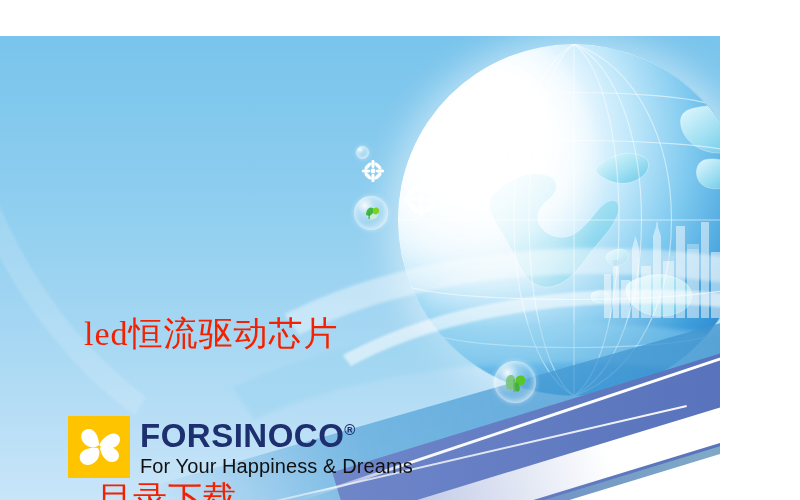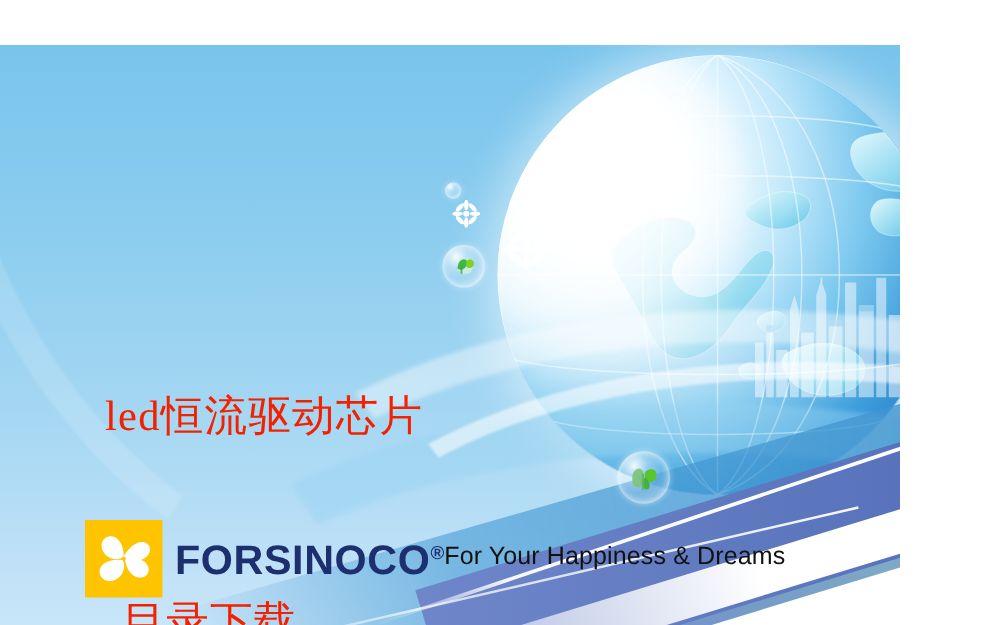--- a/index.html
+++ b/index.html
@@ -241,21 +241,21 @@
     gap: 10px;
   }
   #logo-mark {
     width: 62px;
     height: 62px;
     background: #ffc400;
     position: relative;
     flex: 0 0 auto;
   }
   #logo-mark svg { position: absolute; inset: 0; }
-  #logo-text { display: flex; flex-direction: row; line-height: 1; }
+  #logo-text { display: flex; flex-direction: column; line-height: 1; }
   #logo-name {
     font-family: "Liberation Sans", sans-serif;
     font-weight: bold;
     font-size: 33px;
     color: #1d2f6e;
     letter-spacing: 0.5px;
     position: relative;
     white-space: nowrap;
   }
   #logo-name .reg {

